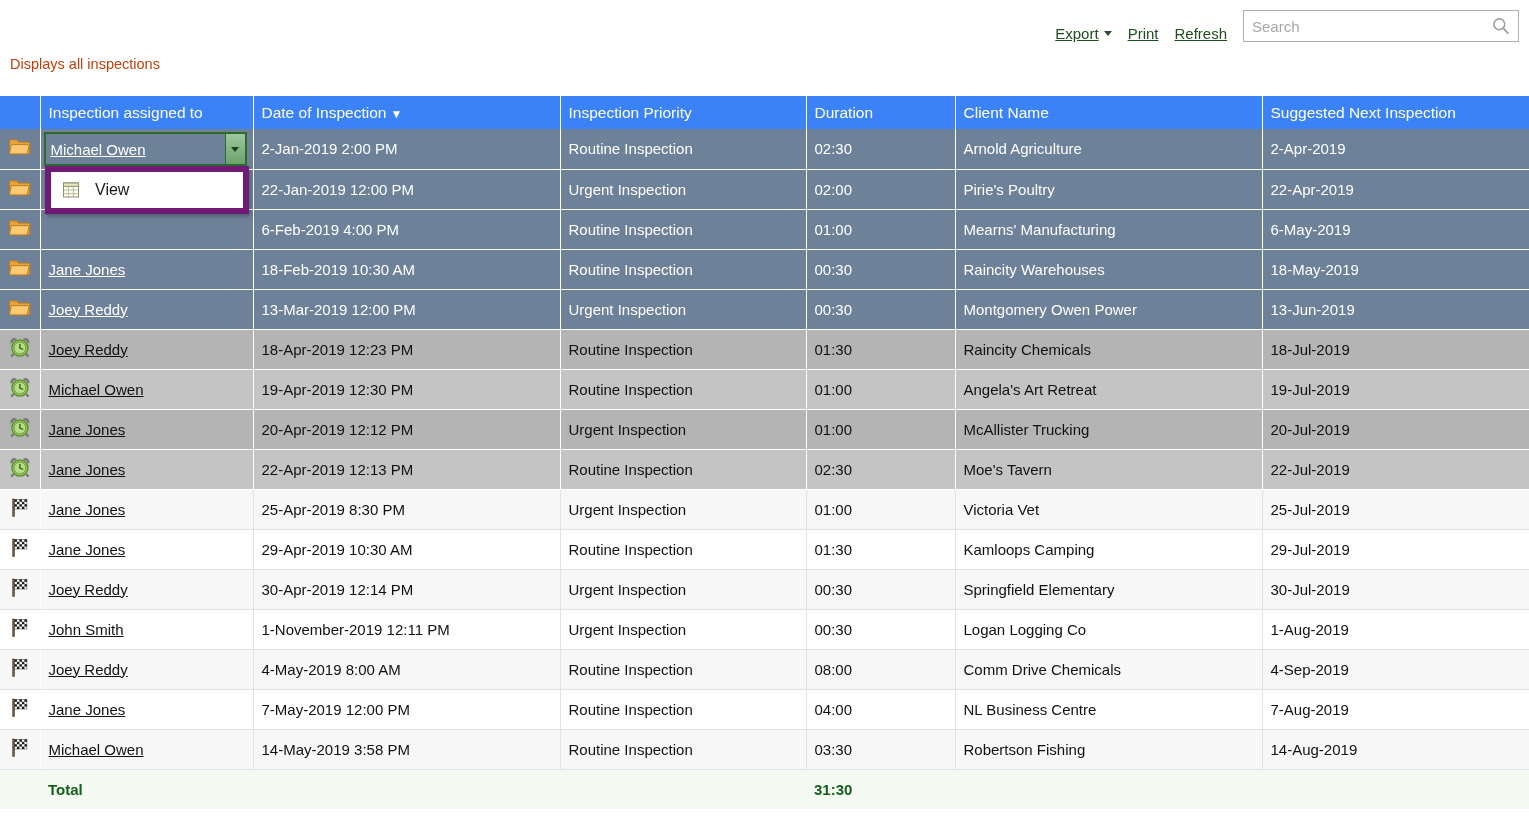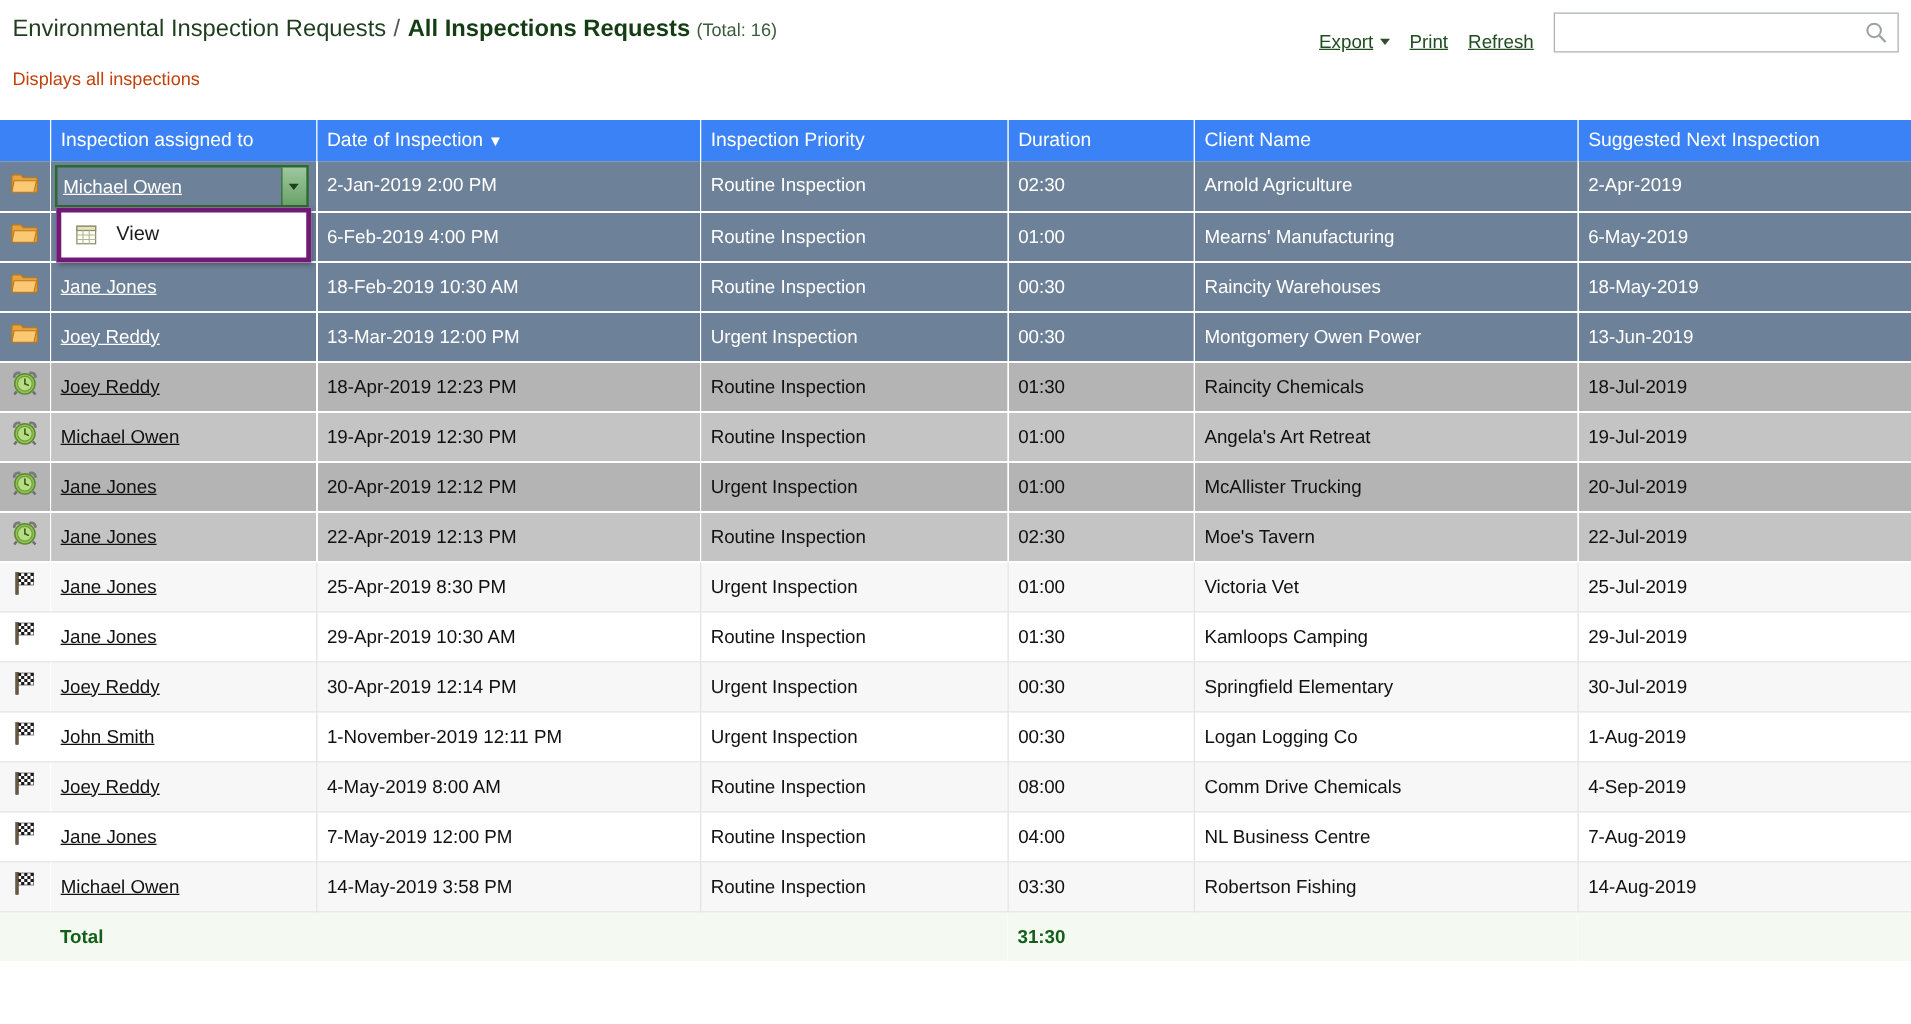--- a/index.html
+++ b/index.html
@@ -188,21 +188,21 @@
     border-top: 5px solid #1d3f1d;
     display: block;
   }
 
   
   .ctx-menu {
     position: absolute;
     left: 45px; top: 166px;
     width: 204px;
     background: #ffffff;
-    border: 4px solid #701a75;
+    border: 6px solid #701a75;
     box-shadow: 1px 2px 4px rgba(0,0,0,0.30);
     z-index: 40;
   }
   .ctx-item {
     display: flex; align-items: center;
     height: 36px;
     padding-left: 10px;
     font-size: 16px;
     color: #1a1a1a;
     cursor: pointer;
@@ -210,33 +210,31 @@
   .ctx-item.hl { background: #c7dfb7; }
   .ctx-item .ctx-ic { width: 22px; margin-right: 12px; display: flex; align-items: center; }
   .ctx-label { white-space: nowrap; }
 </style>
 </head>
 <body>
 
 <div id="app">
 
   <div class="topbar">
-    <div class="breadcrumb">
-      <span class="crumb-parent">Environmental Inspection Requests</span><span class="crumb-sep">/</span><span class="crumb-current">All Inspections Requests</span><span class="crumb-total">(Total: 16)</span>
-    </div>
     <div class="subtitle">Displays all inspections</div>
 
     <div class="toolbar">
       <span class="tb-export-wrap">
         <span class="tb-link">Export</span>
         <span class="caret-down"></span>
       </span>
       <span class="tb-link">Print</span>
       <span class="tb-link">Refresh</span>
       <span class="search-box">
+        <input type="text" placeholder="Search" style="">
         <span class="search-icon">
           <svg width="18" height="18" viewBox="0 0 18 18">
             <circle cx="7.3" cy="7.3" r="5.4" fill="none" stroke="#9aa39a" stroke-width="1.6"></circle>
             <line x1="11.4" y1="11.4" x2="16.4" y2="16.6" stroke="#9aa39a" stroke-width="1.8"></line>
           </svg>
         </span>
       </span>
     </div>
   </div>
 
@@ -280,20 +278,32 @@
           <td>02:30</td>
           <td>Arnold Agriculture</td>
           <td>2-Apr-2019</td>
         </tr>
         <tr class="state-sel">
           <td class="cell-icon"><span class="ic"><svg width="24" height="20" viewBox="0 0 24 20">
                 <path d="M1.5 4.2 C1.5 3.3 2.2 2.8 3 2.8 H8.6 L10.6 5.1 H20.4 C21.3 5.1 21.9 5.7 21.9 6.5 V15.4 C21.9 16.3 21.3 16.9 20.4 16.9 H3 C2.2 16.9 1.5 16.3 1.5 15.4 Z" fill="#e8a33d" stroke="#b9791f" stroke-width="1"></path>
                 <path d="M3.3 7.6 H21.2 L19.3 16.1 C19.1 16.6 18.7 16.9 18.2 16.9 H3 C2.2 16.9 1.6 16.3 1.7 15.5 Z" fill="#fbc873" stroke="#b9791f" stroke-width="0.9"></path>
               </svg></span></td>
           <td></td>
+          <td>22-Jan-2019 12:00 PM</td>
+          <td>Urgent Inspection</td>
+          <td>02:00</td>
+          <td>Pirie's Poultry</td>
+          <td>22-Apr-2019</td>
+        </tr>
+        <tr class="state-sel">
+          <td class="cell-icon"><span class="ic"><svg width="24" height="20" viewBox="0 0 24 20">
+                <path d="M1.5 4.2 C1.5 3.3 2.2 2.8 3 2.8 H8.6 L10.6 5.1 H20.4 C21.3 5.1 21.9 5.7 21.9 6.5 V15.4 C21.9 16.3 21.3 16.9 20.4 16.9 H3 C2.2 16.9 1.5 16.3 1.5 15.4 Z" fill="#e8a33d" stroke="#b9791f" stroke-width="1"></path>
+                <path d="M3.3 7.6 H21.2 L19.3 16.1 C19.1 16.6 18.7 16.9 18.2 16.9 H3 C2.2 16.9 1.6 16.3 1.7 15.5 Z" fill="#fbc873" stroke="#b9791f" stroke-width="0.9"></path>
+              </svg></span></td>
+          <td></td>
           <td>6-Feb-2019 4:00 PM</td>
           <td>Routine Inspection</td>
           <td>01:00</td>
           <td>Mearns' Manufacturing</td>
           <td>6-May-2019</td>
         </tr>
         <tr class="state-sel">
           <td class="cell-icon"><span class="ic"><svg width="24" height="20" viewBox="0 0 24 20">
                 <path d="M1.5 4.2 C1.5 3.3 2.2 2.8 3 2.8 H8.6 L10.6 5.1 H20.4 C21.3 5.1 21.9 5.7 21.9 6.5 V15.4 C21.9 16.3 21.3 16.9 20.4 16.9 H3 C2.2 16.9 1.5 16.3 1.5 15.4 Z" fill="#e8a33d" stroke="#b9791f" stroke-width="1"></path>
                 <path d="M3.3 7.6 H21.2 L19.3 16.1 C19.1 16.6 18.7 16.9 18.2 16.9 H3 C2.2 16.9 1.6 16.3 1.7 15.5 Z" fill="#fbc873" stroke="#b9791f" stroke-width="0.9"></path>

